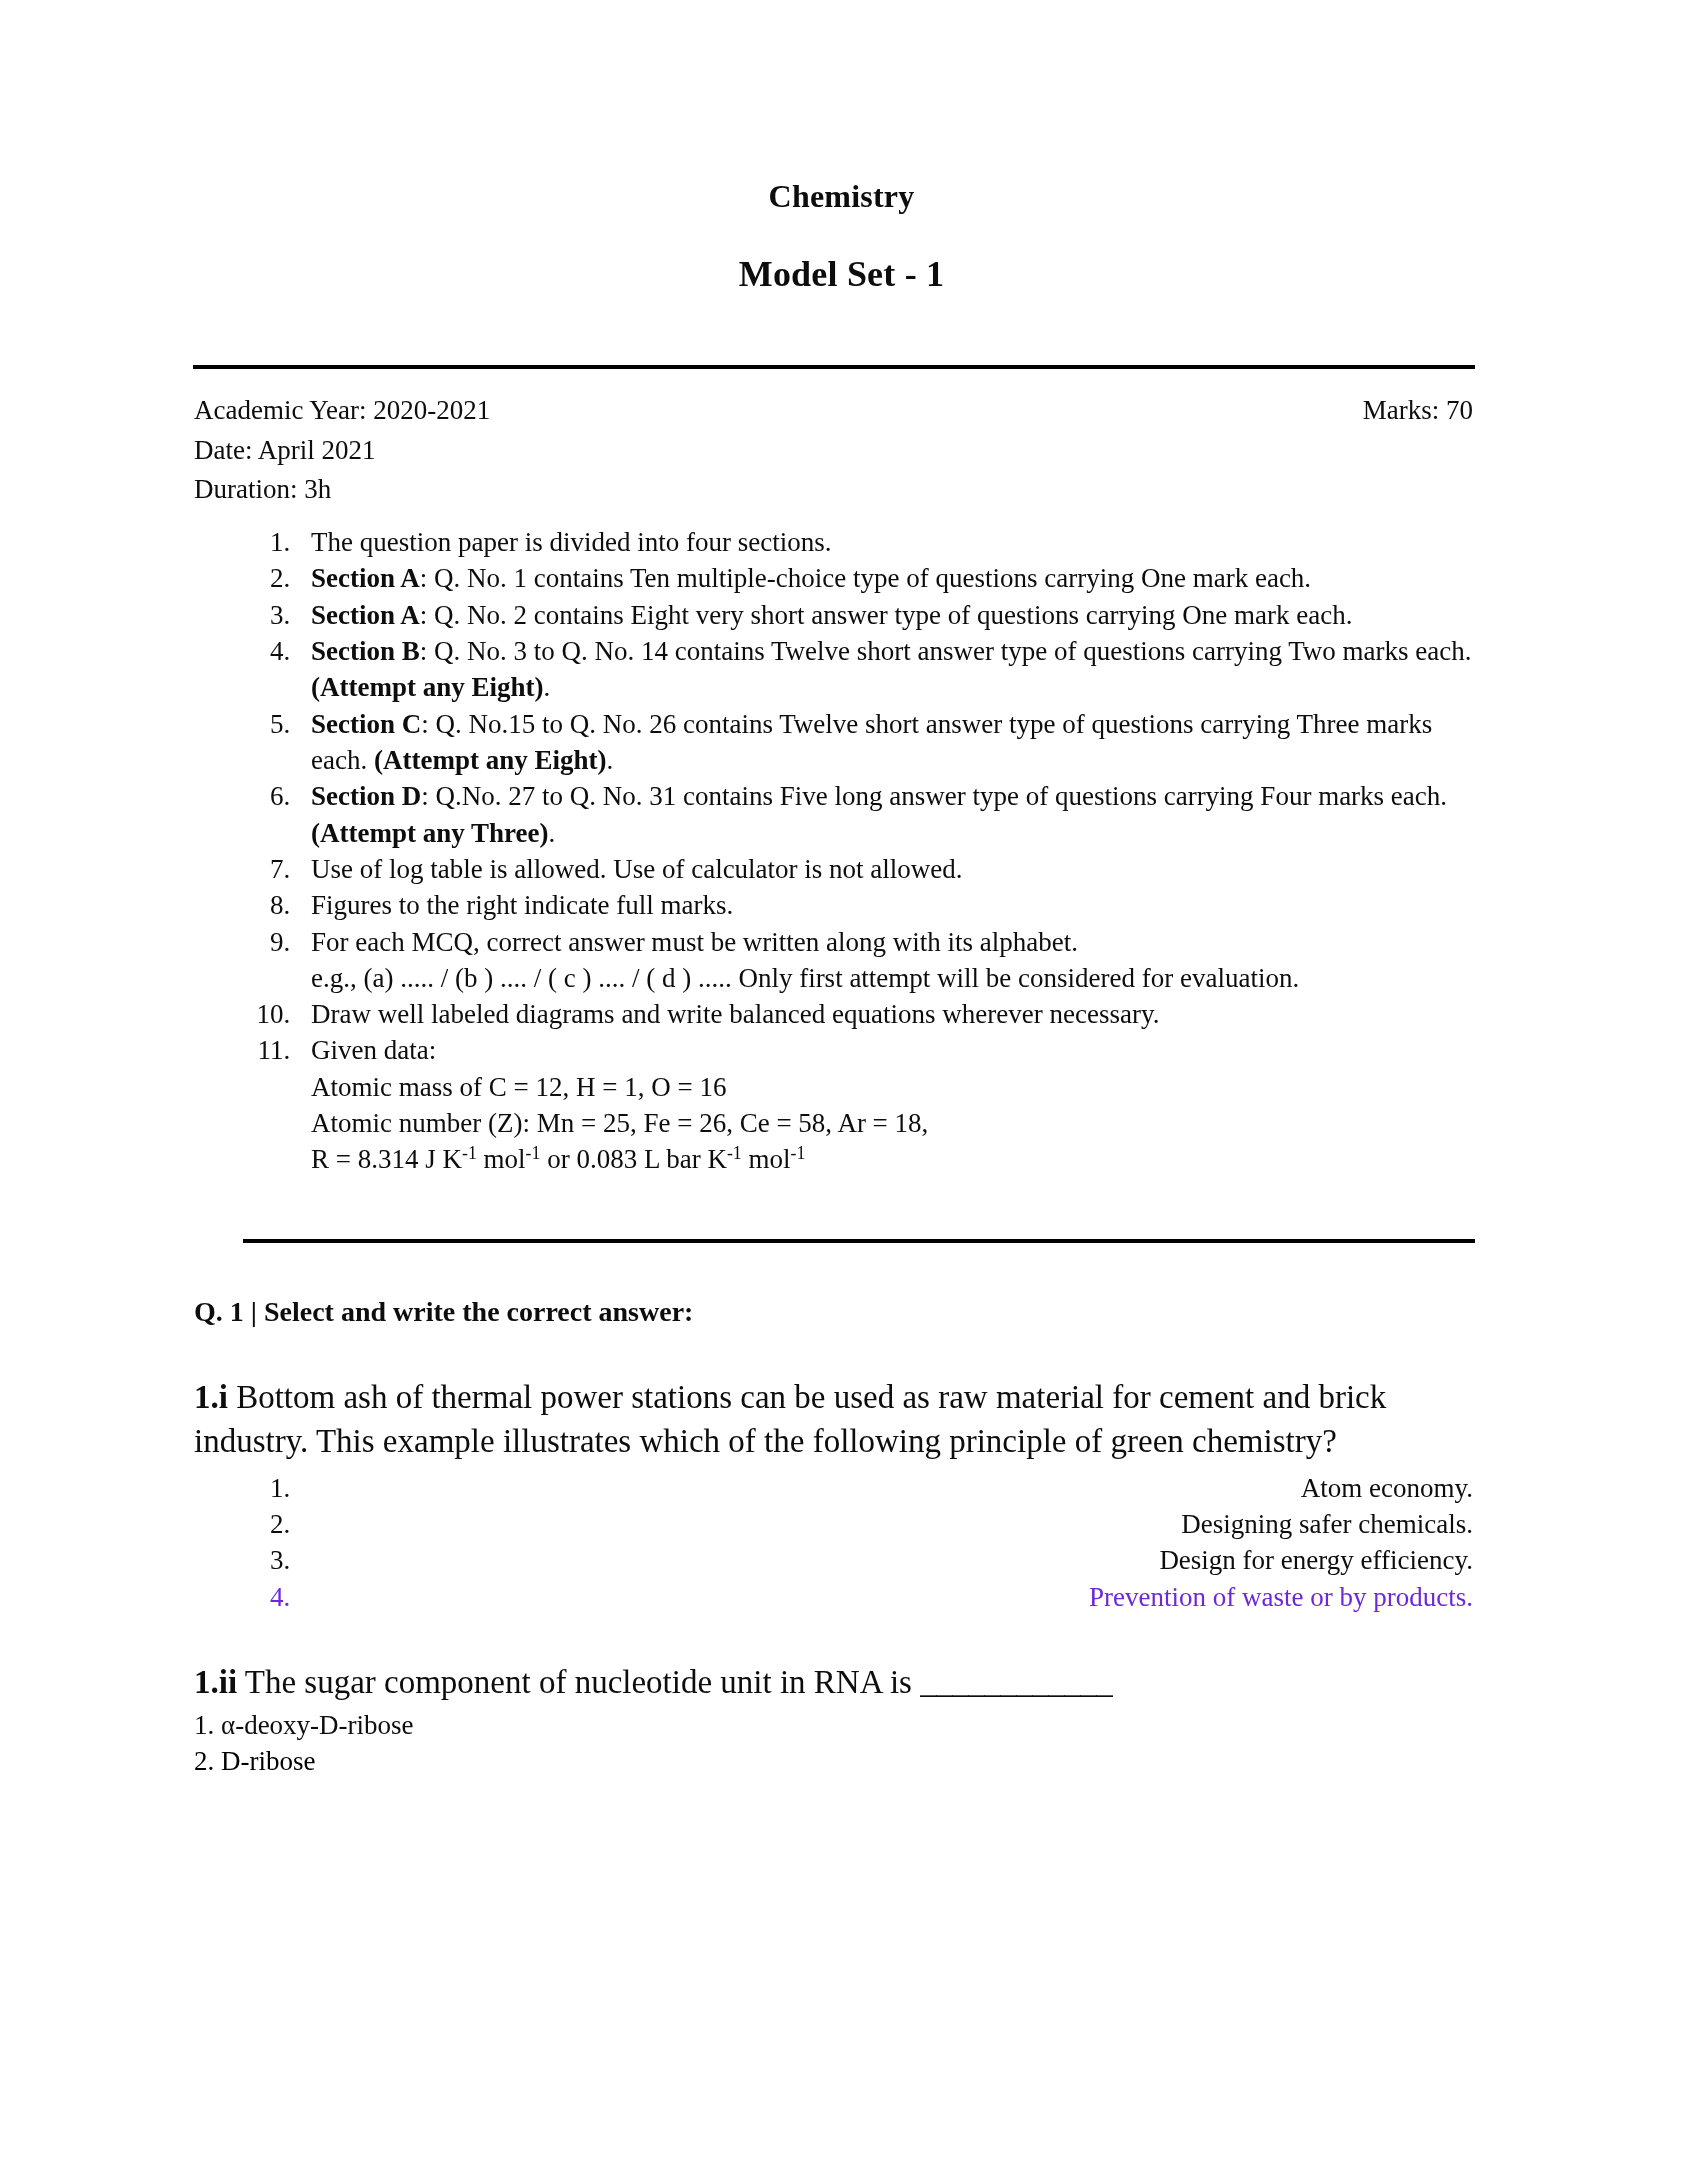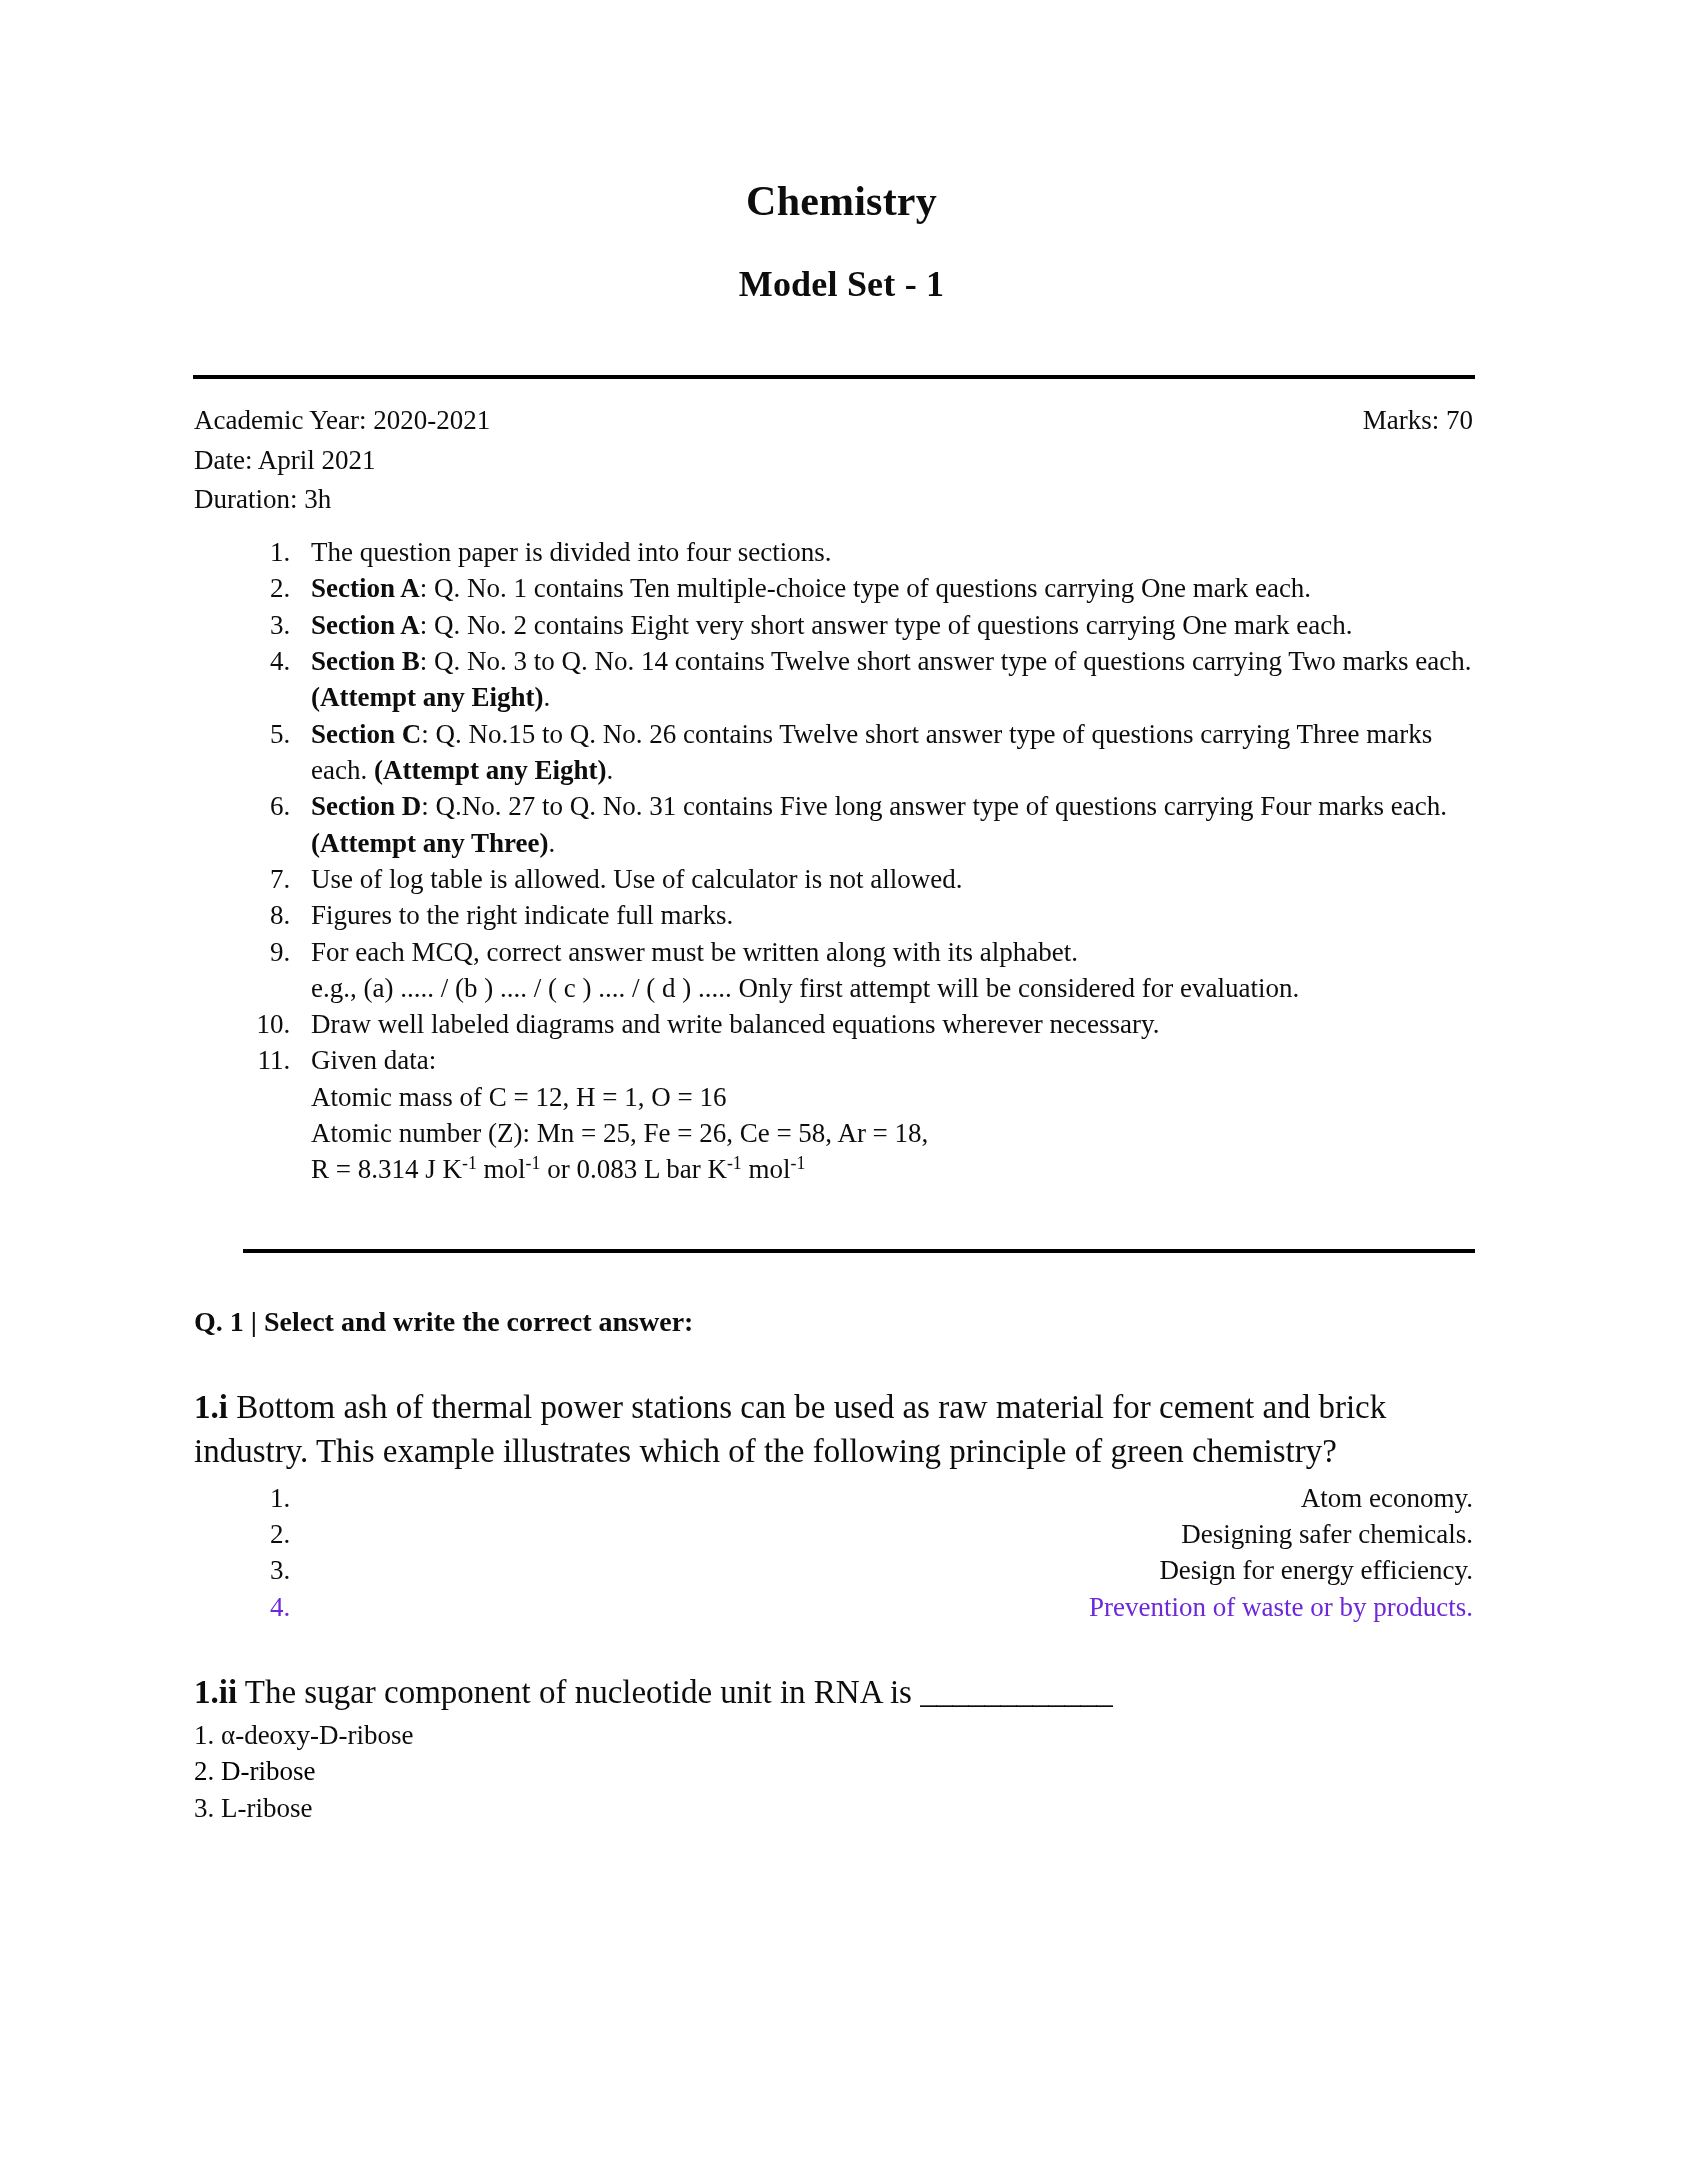--- a/index.html
+++ b/index.html
@@ -24,21 +24,21 @@
     padding: 0;
     background: #fff;
   }
 
   
   .title-block {
     padding-top: 180px;
     text-align: center;
   }
   .doc-title {
-    font-size: 42px;
+    font-size: 32px;
     font-weight: bold;
     letter-spacing: 0.2px;
     line-height: 1.0;
     margin: 0;
   }
   .doc-subtitle {
     font-size: 36px;
     font-weight: bold;
     letter-spacing: 0.2px;
     line-height: 1.0;
@@ -207,19 +207,18 @@
         <ol class="options">
           <li>Atom economy.</li>
           <li>Designing safer chemicals.</li>
           <li>Design for energy efficiency.</li>
           <li class="correct">Prevention of waste or by products.</li>
         </ol>
         <p class="q-stem"><span class="q-label">1.ii</span><span> The sugar component of nucleotide unit in RNA is </span><span class="blank">____________</span></p>
         <div class="plain-options">
           <span class="opt">1. α-deoxy-D-ribose</span>
           <span class="opt correct">2. D-ribose</span>
-          <span class="opt">3. L-ribose</span>
         </div>
       </div>
   </div>
 
 </div>
 
 
 </body></html>

